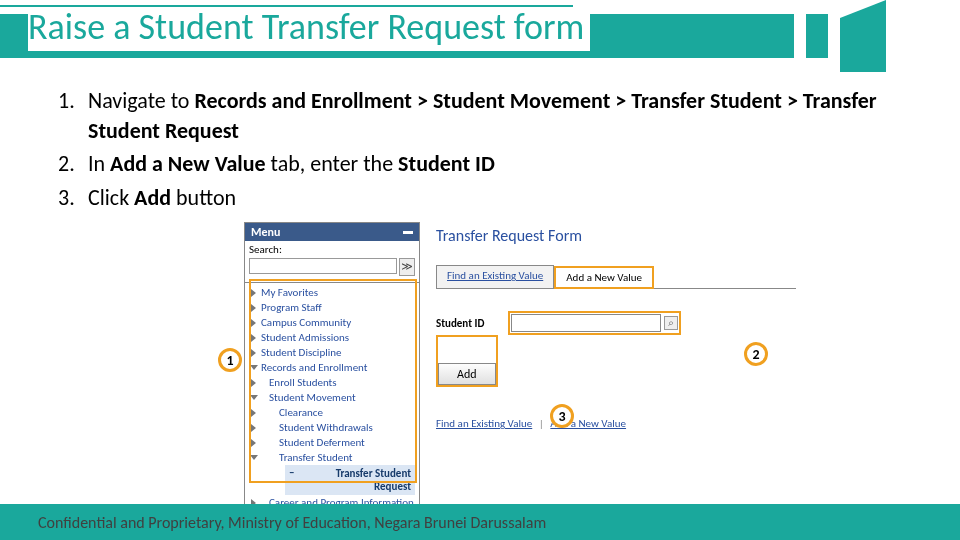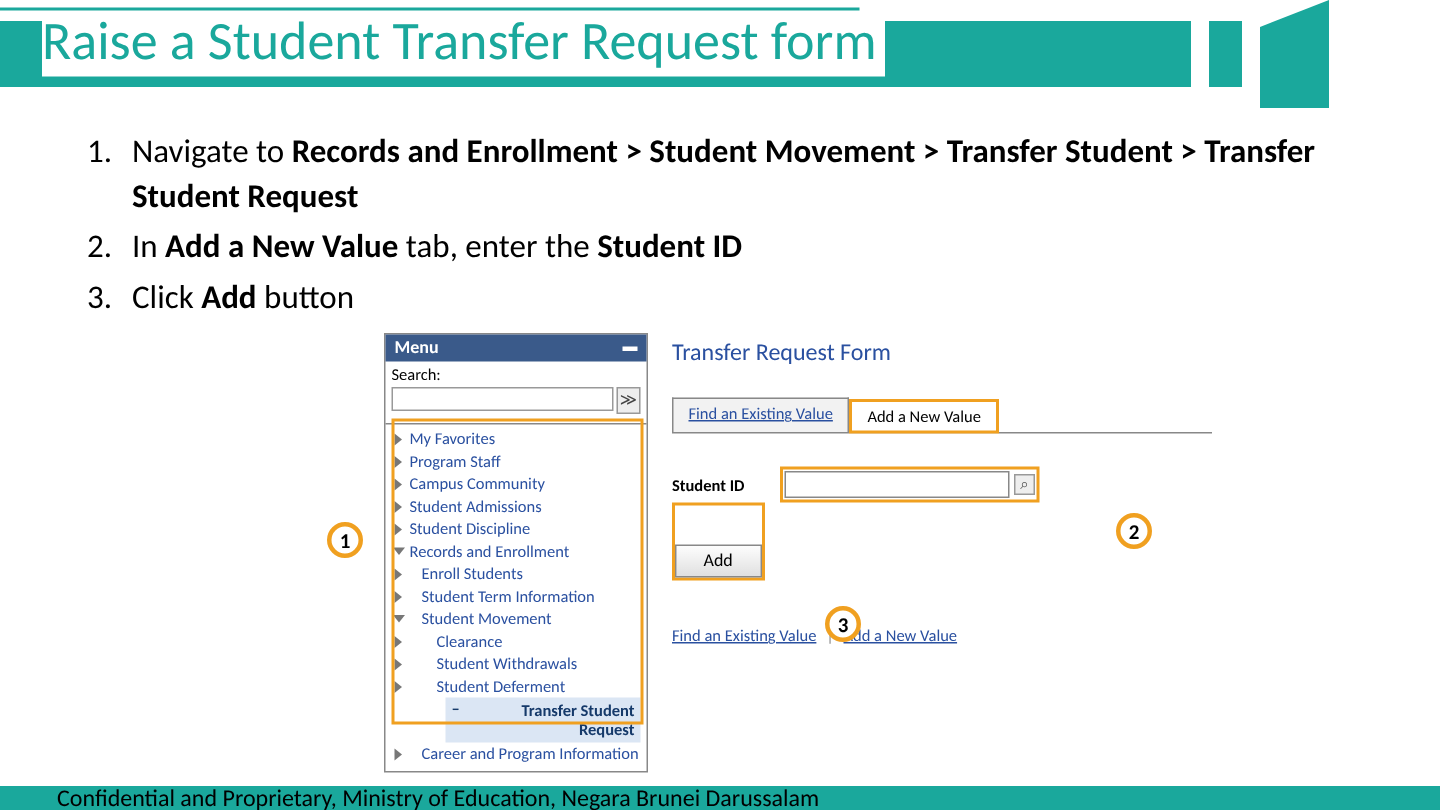--- a/index.html
+++ b/index.html
@@ -11,21 +11,21 @@
   .header-accent1 { position: absolute; top: 14px; left: 806px; width: 22px; height: 44px; background: #1aa89c; }
   .header-accent2 { position: absolute; top: 0; left: 840px; width: 46px; height: 72px; background: #1aa89c; }
   .header-accent2::after { content:""; position:absolute; top:0; left:0; border-top:18px solid #fff; border-right:46px solid transparent; }
 
   .steps { position: absolute; top: 86px; left: 58px; width: 870px; font-size: 22px; line-height: 1.35; color: #000; }
   .step-row { display: flex; margin-bottom: 4px; }
   .step-num { width: 30px; flex-shrink: 0; }
   .step-text { flex: 1; }
   .b { font-weight: 700; }
 
-  .app { position: absolute; top: 222px; left: 244px; width: 560px; height: 264px; background: #fff; margin-left: 12px; }
+  .app { position: absolute; top: 222px; left: 244px; width: 560px; height: 264px; background: #fff; }
 
   .menu-panel { position: absolute; top: 0; left: 0; width: 176px; background: #fff; border: 1px solid #888; }
   .menu-header { background: #3a5a8a; color: #fff; font-size: 12px; font-weight: 700; padding: 2px 6px; display:flex; justify-content:space-between; align-items:center; }
   .menu-header .min { width:10px; height:3px; background:#fff; }
   .menu-search-row { border-bottom: 1px solid #888; padding: 2px 4px 6px 4px; }
   .menu-search-label { font-size: 11px; font-weight: 400; }
   .menu-search-box { display:flex; margin-top:2px; }
   .menu-search-input { flex:1; border:1px solid #999; height:16px; font-size:11px; padding:0 2px; }
   .menu-go { width:18px; height:18px; border:1px solid #999; background:#eee; margin-left:2px; font-size:11px; text-align:center; line-height:15px; color:#444; }
   .menu-list { font-size: 11px; padding: 2px 0 4px 4px; }
@@ -53,21 +53,21 @@
   .add-wrap { border:2px solid #f0a020; display:inline-block; }
   .bottom-links { margin-top:30px; font-size:11px; }
   .bottom-links a { color:#2a50a0; text-decoration:underline; cursor:pointer; }
   .sep { color:#888; margin:0 4px; }
 
   .callout { position:absolute; width:24px; height:24px; border-radius:50%; background:#fff; border:3px solid #f0a020; font-size:14px; font-weight:700; color:#000; display:flex; align-items:center; justify-content:center; z-index:10; }
   .c1 { top:348px; left:218px; }
   .c2 { top:342px; left:744px; }
   .c3 { top:404px; left:550px; }
 
-  .footer-band { position:absolute; bottom:0; left:0; width:960px; height:16px; background:#1aa89c; display:flex; align-items:center; padding-left:38px; color:#000000; font-size:16px; }
+  .footer-band { position:absolute; bottom:0; left:0; width:960px; height:36px; background:#1aa89c; display:flex; align-items:center; padding-left:38px; color:#404040; font-size:16px; }
 </style>
 </head>
 <body>
 
 <div class="header-top-line"></div>
 <div class="header-band"></div>
 <div class="header-title">Raise a Student Transfer Request form</div>
 <div class="header-accent1"></div>
 <div class="header-accent2"></div>
 
@@ -106,25 +106,25 @@
       </div>
     </div>
     <div class="menu-list">
       <div class="menu-item">My Favorites</div>
       <div class="menu-item">Program Staff</div>
       <div class="menu-item">Campus Community</div>
       <div class="menu-item">Student Admissions</div>
       <div class="menu-item">Student Discipline</div>
       <div class="menu-item open">Records and Enrollment</div>
       <div class="menu-item sub1">Enroll Students</div>
-      <div class="menu-item sub1">Student Term Information</div>
       <div class="menu-item sub1 open">Student Movement</div>
       <div class="menu-item sub2">Clearance</div>
       <div class="menu-item sub2">Student Withdrawals</div>
       <div class="menu-item sub2">Student Deferment</div>
+      <div class="menu-item sub2 open">Transfer Student</div>
       <div class="nav-selected">Transfer Student Request</div>
       <div class="menu-item sub1">Career and Program Information</div>
     </div>
     <div class="nav-highlight"></div>
   </div>
 
   <div class="content">
     <div class="content-title">Transfer Request Form</div>
     <div class="tabs-row">
       <div class="tab">Find an Existing Value</div>

